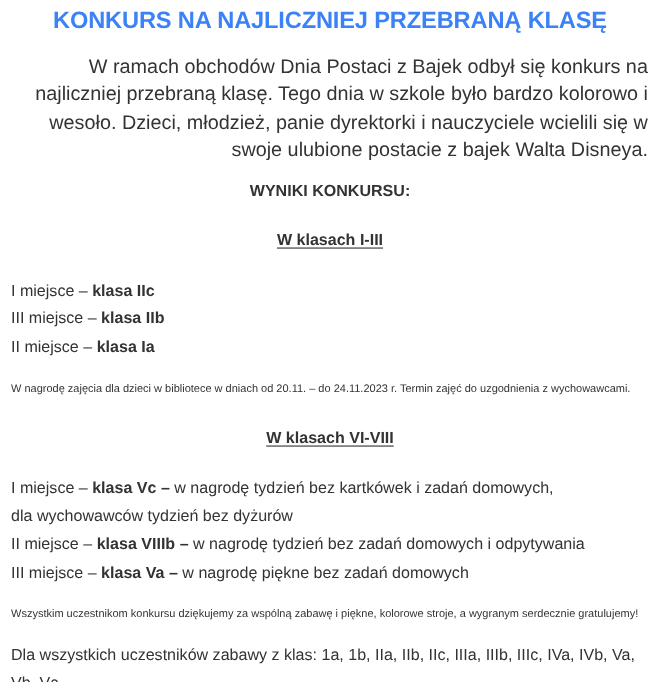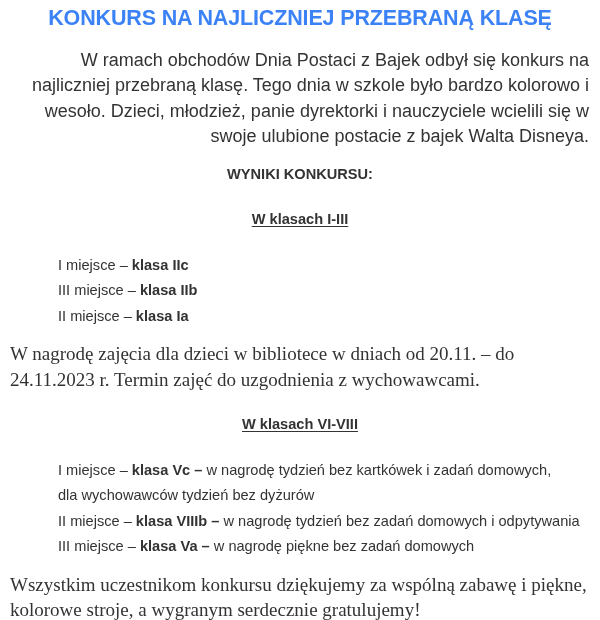--- a/index.html
+++ b/index.html
@@ -59,32 +59,30 @@
 
   .results {
     margin: 0;
     padding: 0;
     list-style: none;
   }
   .results li {
     font-size: 14.6px;
     line-height: 25.5px;
     white-space: nowrap;
-    margin-left: 48px;
   }
   .results li b {
     font-weight: bold;
   }
 
   .body-para {
     margin: 0;
-    font-size: 19px;
+    font-size: 10px;
     line-height: 25.5px;
     text-align: left;
-    font-family: Liberation Serif, serif;
   }
 
   .sub-line {
     margin: 0;
     font-size: 14.6px;
     line-height: 25.5px;
   }
 
   .gap-sm { height: 12px; }
   .gap-md { height: 20px; }

